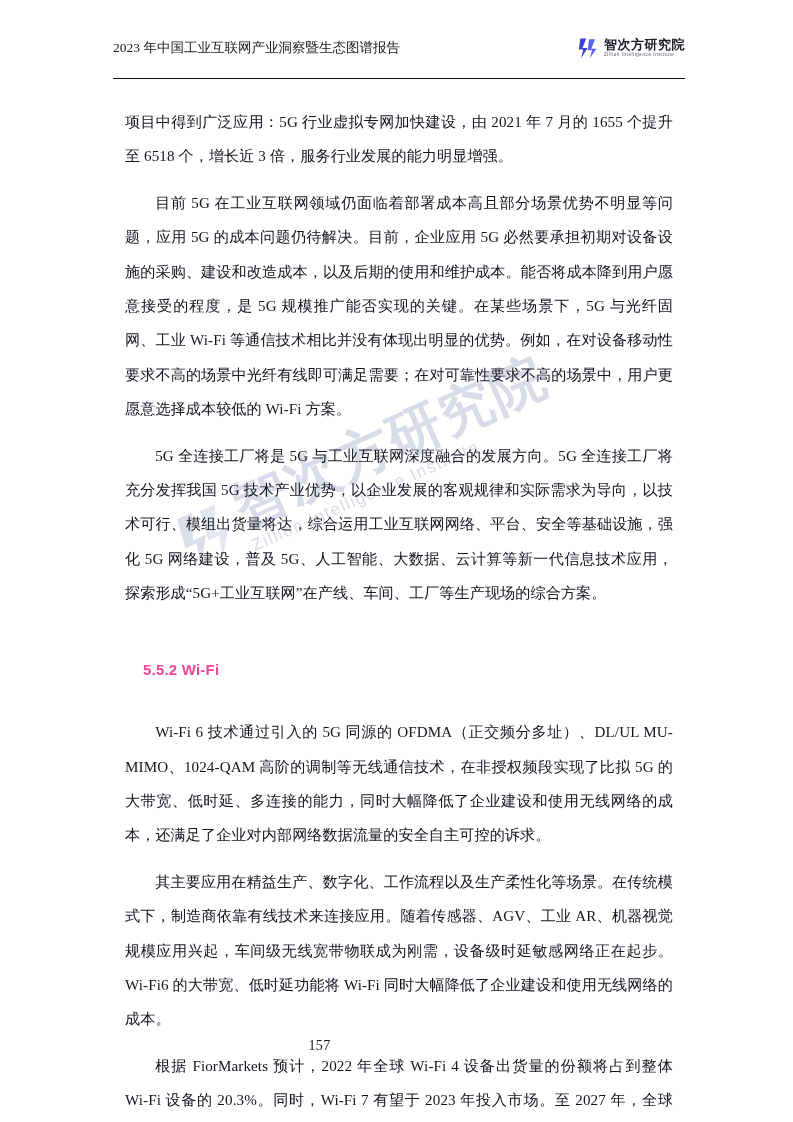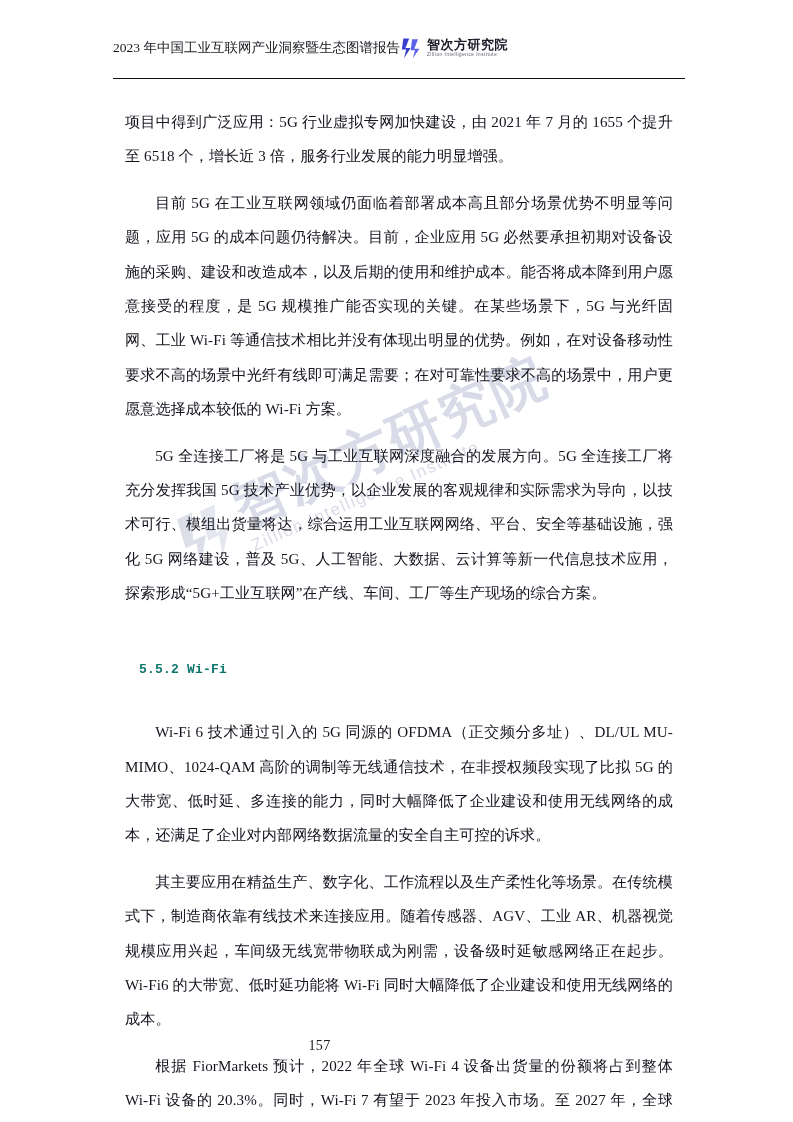--- a/index.html
+++ b/index.html
@@ -70,22 +70,23 @@
 
   
   .header {
     position: absolute;
     left: 113px;
     top: 36px;
     width: 572px;
     height: 42px;
     display: flex;
     align-items: flex-start;
-    justify-content: flex-start;
+    justify-content: space-between;
     z-index: 2;
+    gap: 12px;
   }
   .header-title {
     font-family: "Liberation Serif", "DejaVu Serif", serif;
     font-size: 13.5px;
     color: #16161d;
     line-height: 1.4;
     white-space: nowrap;
     padding-top: 3px;
   }
   .header-logo {
@@ -146,24 +147,24 @@
     text-justify: inter-ideograph;
     text-indent: 2em;
     color: #14141f;
     letter-spacing: 0.1px;
   }
   p.para.noindent {
     text-indent: 0;
   }
   h3.heading {
     margin: 0;
-    font-family: Liberation Mono, monospace;
-    font-size: 13px;
+    font-family: Liberation Sans, sans-serif;
+    font-size: 15px;
     font-weight: bold;
-    color: #0f766e;
+    color: #ec4899;
     text-indent: 2em;
     line-height: 34.4px;
     letter-spacing: 0.2px;
   }
   .spacer-sm { height: 16px; }
   .spacer-md { height: 30px; }
   .spacer-lg { height: 34px; }
 
   
   .footer {

